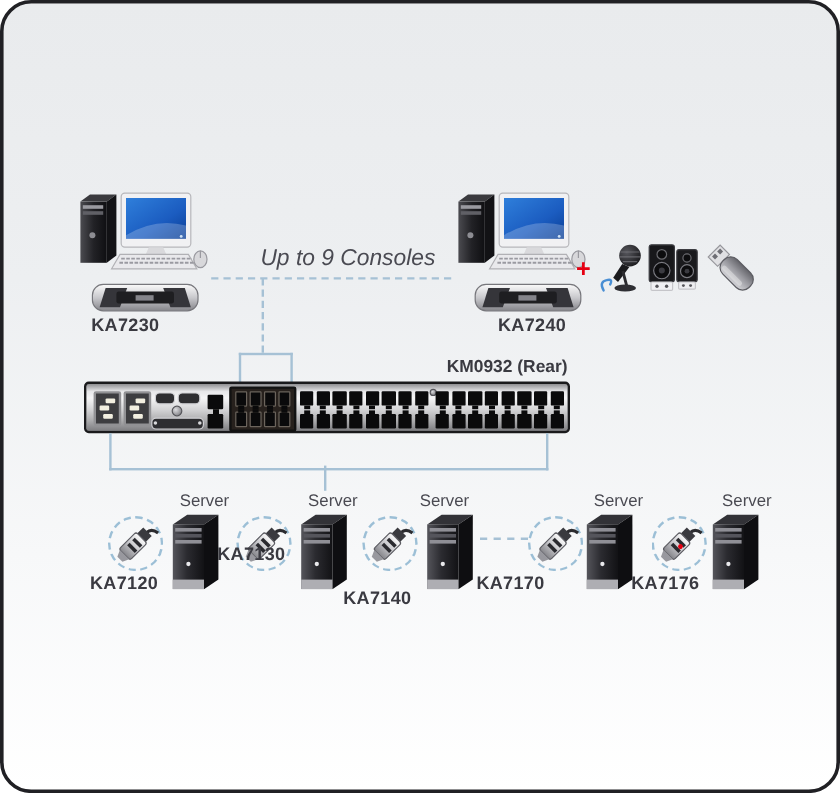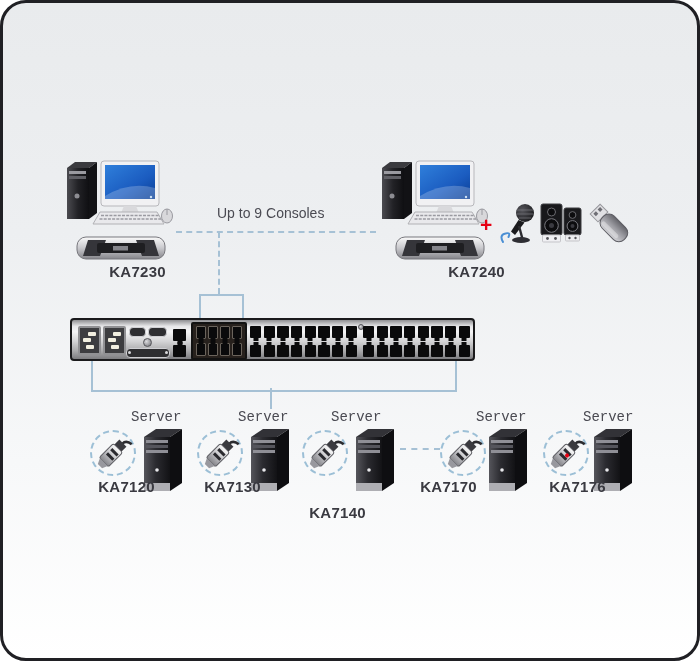--- a/index.html
+++ b/index.html
@@ -1,22 +1,22 @@
 <!DOCTYPE html>
 <html><head>
 <meta charset="utf-8">
 <style>
   html,body{margin:0;padding:0;background:#fff;font-family:"Liberation Sans",sans-serif;}
   #canvas{position:relative;width:700px;height:661px;box-sizing:border-box;
           border:3px solid #202024;border-radius:26px;overflow:hidden;
           background:linear-gradient(180deg,#e9ebed 0%,#edeff1 35%,#f7f8f9 70%,#ffffff 100%);}
   .abs{position:absolute;}
-  .model-label{font-weight:bold;font-size:15px;color:#3a3a41;text-align:right;letter-spacing:.3px;}
-  .type-label{font-size:14px;color:#4a4a52;text-align:left;font-family:Liberation Mono, monospace;}
-  .note-label{font-size:14px;color:#4a4a52;}
+  .model-label{font-weight:bold;font-size:15px;color:#3a3a41;text-align:left;letter-spacing:.3px;}
+  .type-label{font-size:14px;color:#4a4a52;text-align:right;}
+  .note-label{font-size:19px;color:#4a4a52;font-style:italic;}
   .km-label{font-weight:bold;font-size:14.5px;color:#3a3a41;text-align:right;}
   .plus{font-weight:bold;font-size:21px;color:#e60012;line-height:1;}
 
   
   .dash-h{border-top:2px dashed #a6c1d5;}
   .dash-v{border-left:2px dashed #a6c1d5;}
   .bracket-top{border:2px solid #a6c1d5;border-bottom:none;}
   .bracket-bottom{border:2px solid #a6c1d5;border-top:none;}
   .drop-line{border-left:2px solid #a6c1d5;}
 
@@ -178,20 +178,21 @@
       <rect x="16.5" y="12" width="17" height="31" rx="7.5" fill="url(#gStick)" stroke="#5d5d63"></rect>
       <rect x="19" y="15" width="4" height="22" rx="2" fill="#ffffff" opacity="0.35"></rect>
     </g>
   </svg>
 
   <div class="abs note-label" style="left:214px;top:202px">Up to 9 Consoles</div>
   <div class="abs dash-h" style="left:173px;top:228px;width:200px"></div>
   <div class="abs dash-v" style="left:215px;top:229px;height:62px"></div>
   <div class="abs bracket-top" style="left:196px;top:291px;width:41px;height:24px"></div>
 
+  <div class="abs km-label" style="left:310px;top:295px;width:160px">KM0932 (Rear)</div>
 
   <div id="kvm-switch" class="abs">
     <div class="inlet" style="left:6px;top:6px">
       <div class="slot" style="right:3px;top:4px"></div>
       <div class="slot" style="left:3px;top:10px"></div>
       <div class="slot" style="left:5.5px;top:17px"></div>
     </div>
     <div class="inlet" style="left:31px;top:6px">
       <div class="slot" style="right:3px;top:4px"></div>
       <div class="slot" style="left:3px;top:10px"></div>
@@ -299,21 +300,21 @@
   <svg class="abs" style="left:244px;top:422px" width="44" height="66" viewBox="0 0 44 66">
     <polygon points="4,12 16,4 42,4 30,12" fill="#323237"></polygon>
     <polygon points="30,12 42,4 42,58 30,66" fill="#0e0e11"></polygon>
     <rect x="4" y="12" width="26" height="54" fill="url(#gServerFront)"></rect>
     <rect x="6" y="15" width="22" height="3" fill="#8f8f96"></rect>
     <rect x="6" y="20" width="22" height="3" fill="#55555c"></rect>
     <rect x="6" y="25" width="22" height="3" fill="#8f8f96"></rect>
     <circle cx="17" cy="45" r="1.8" fill="#e9e9ec"></circle>
     <rect x="4" y="58" width="26" height="8" fill="#aeaeb3"></rect>
   </svg>
-  <div class="abs model-label" style="left:178px;top:475px;width:80px">KA7130</div>
+  <div class="abs model-label" style="left:178px;top:451px;width:80px">KA7130</div>
 
   <div class="abs type-label" style="left:328px;top:406px;width:60px">Server</div>
   <div class="adapter-circle" style="left:299px;top:427px">
     <svg width="40" height="40" viewBox="0 0 40 40">
       <g transform="rotate(45 20 20)">
         <path d="M20 7 C20 3 23 1 27 0.5" stroke="#2b2b2f" stroke-width="2.6" fill="none"></path>
         <rect x="15" y="6" width="10" height="8" fill="#3a3a3f"></rect>
         <rect x="13.5" y="13" width="13" height="20" rx="2" fill="url(#gSilver)" stroke="#5d5d63"></rect>
         <rect x="16" y="17" width="9" height="3" fill="#2a2a2f"></rect>
         <rect x="16" y="23" width="9" height="3" fill="#2a2a2f"></rect>
@@ -324,21 +325,21 @@
   <svg class="abs" style="left:349px;top:422px" width="44" height="66" viewBox="0 0 44 66">
     <polygon points="4,12 16,4 42,4 30,12" fill="#323237"></polygon>
     <polygon points="30,12 42,4 42,58 30,66" fill="#0e0e11"></polygon>
     <rect x="4" y="12" width="26" height="54" fill="url(#gServerFront)"></rect>
     <rect x="6" y="15" width="22" height="3" fill="#8f8f96"></rect>
     <rect x="6" y="20" width="22" height="3" fill="#55555c"></rect>
     <rect x="6" y="25" width="22" height="3" fill="#8f8f96"></rect>
     <circle cx="17" cy="45" r="1.8" fill="#e9e9ec"></circle>
     <rect x="4" y="58" width="26" height="8" fill="#aeaeb3"></rect>
   </svg>
-  <div class="abs model-label" style="left:283px;top:501px;width:80px">KA7140</div>
+  <div class="abs model-label" style="left:283px;top:487px;width:80px">KA7140</div>
 
   <div class="abs type-label" style="left:473px;top:406px;width:60px">Server</div>
   <div class="adapter-circle" style="left:437px;top:427px">
     <svg width="40" height="40" viewBox="0 0 40 40">
       <g transform="rotate(45 20 20)">
         <path d="M20 7 C20 3 23 1 27 0.5" stroke="#2b2b2f" stroke-width="2.6" fill="none"></path>
         <rect x="15" y="6" width="10" height="8" fill="#3a3a3f"></rect>
         <rect x="13.5" y="13" width="13" height="20" rx="2" fill="url(#gSilver)" stroke="#5d5d63"></rect>
         <rect x="16" y="17" width="9" height="3" fill="#2a2a2f"></rect>
         <rect x="16" y="23" width="9" height="3" fill="#2a2a2f"></rect>

